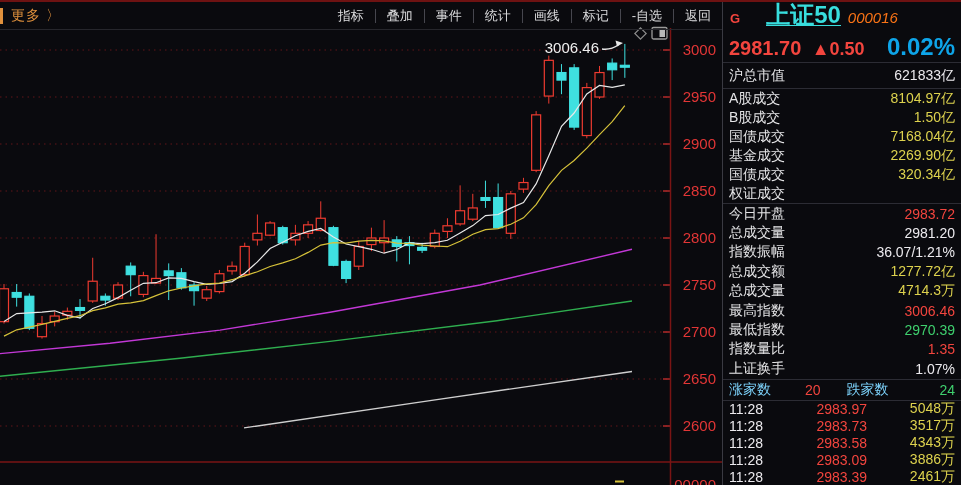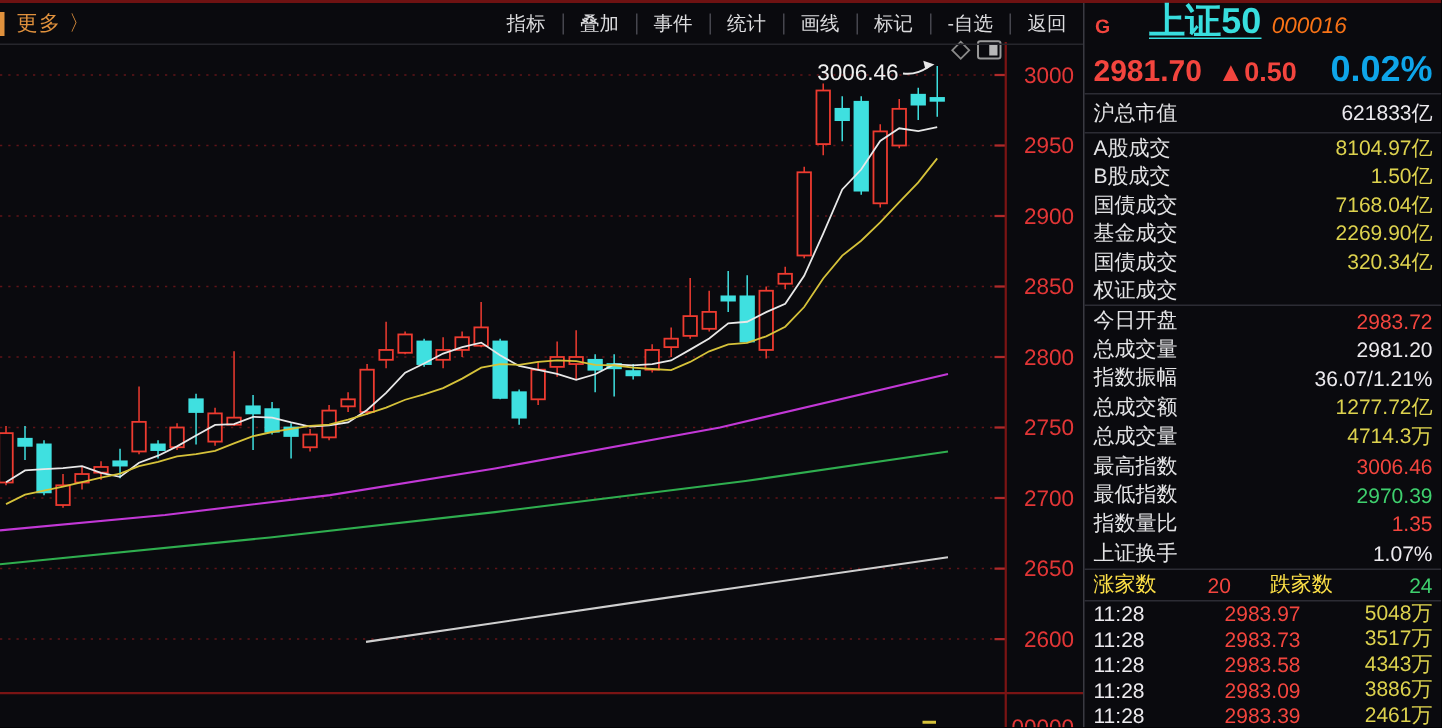--- a/index.html
+++ b/index.html
@@ -30,21 +30,21 @@
   .px-last{color:#f3453e;font-size:20px;font-weight:700;}
   .px-chg{color:#f3453e;font-size:18px;font-weight:700;margin-left:-12px;}
   .px-pct{color:#0ea5e9;font-size:24px;font-weight:700;}
   .sep{height:1px;background:#2c2c34;margin:0 -6px;}
   .stat-row{display:flex;align-items:center;justify-content:space-between;height:19px;}
   .stat-row.tall{height:25px;}
   .stat-label{color:#e4e4e6;font-size:14px;}
   .stat-value{font-size:14px;}
   .sec3 .stat-row{height:19.4px;}
   .advdec{display:flex;align-items:center;height:20px;font-size:14px;}
-  .advdec .lbl{color:#fde047;}
+  .advdec .lbl{color:#7dd3fc;}
   .advdec .up{color:#f3453e;margin-left:34px;}
   .advdec .dn-lbl{margin-left:26px;}
   .advdec .dn{color:#3fd06e;margin-left:auto;}
   .tick-row{display:flex;align-items:center;height:16.9px;font-size:14px;}
   .tick-time{color:#eceaee;width:62px;}
   .tick-price{color:#f3453e;flex:1;text-align:right;padding-right:16px;}
   .tick-vol{color:#ddd24e;width:72px;text-align:right;}
   .c-white{color:#eceaee;} .c-yellow{color:#ddd24e;} .c-red{color:#f3453e;} .c-green{color:#3fd06e;}
 </style>
 </head>

